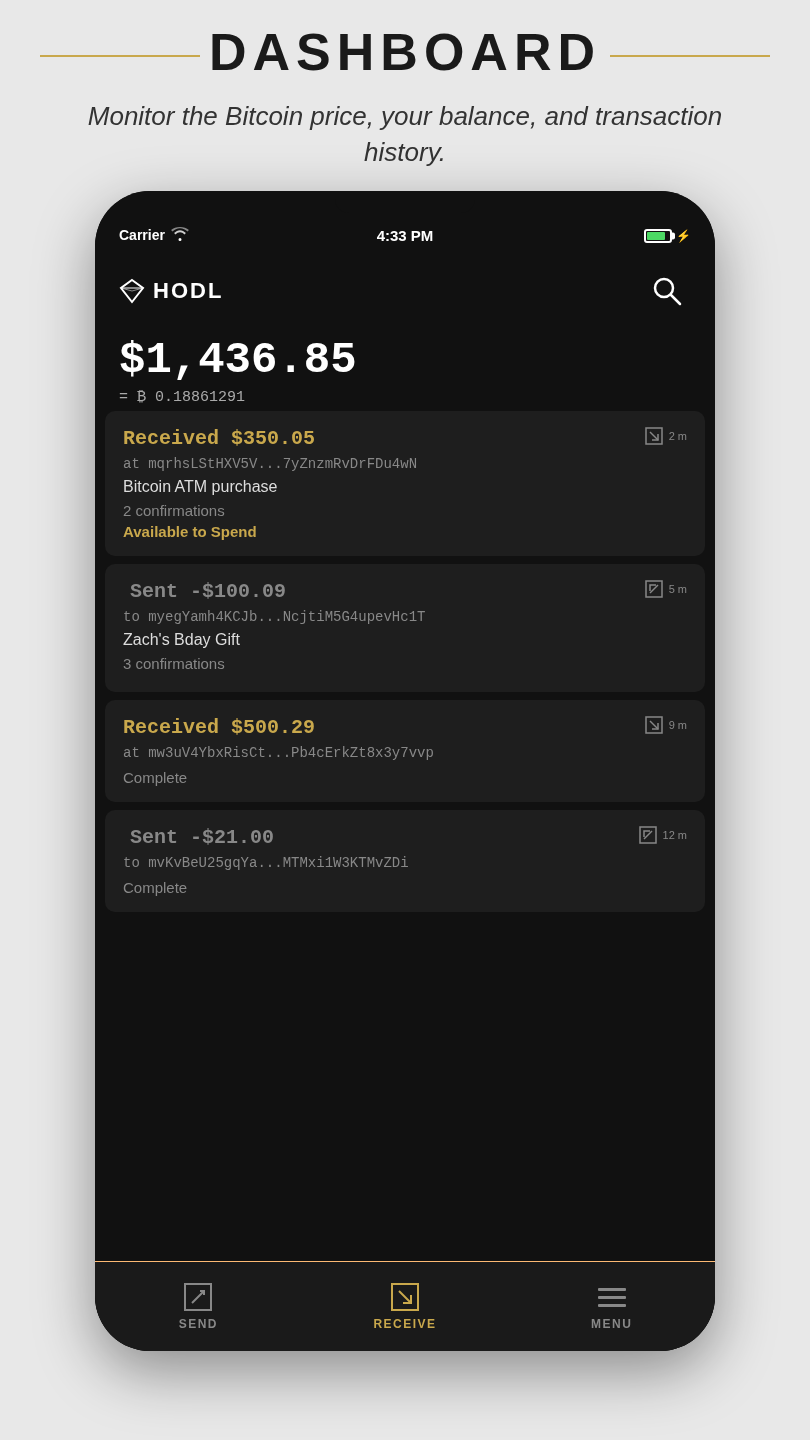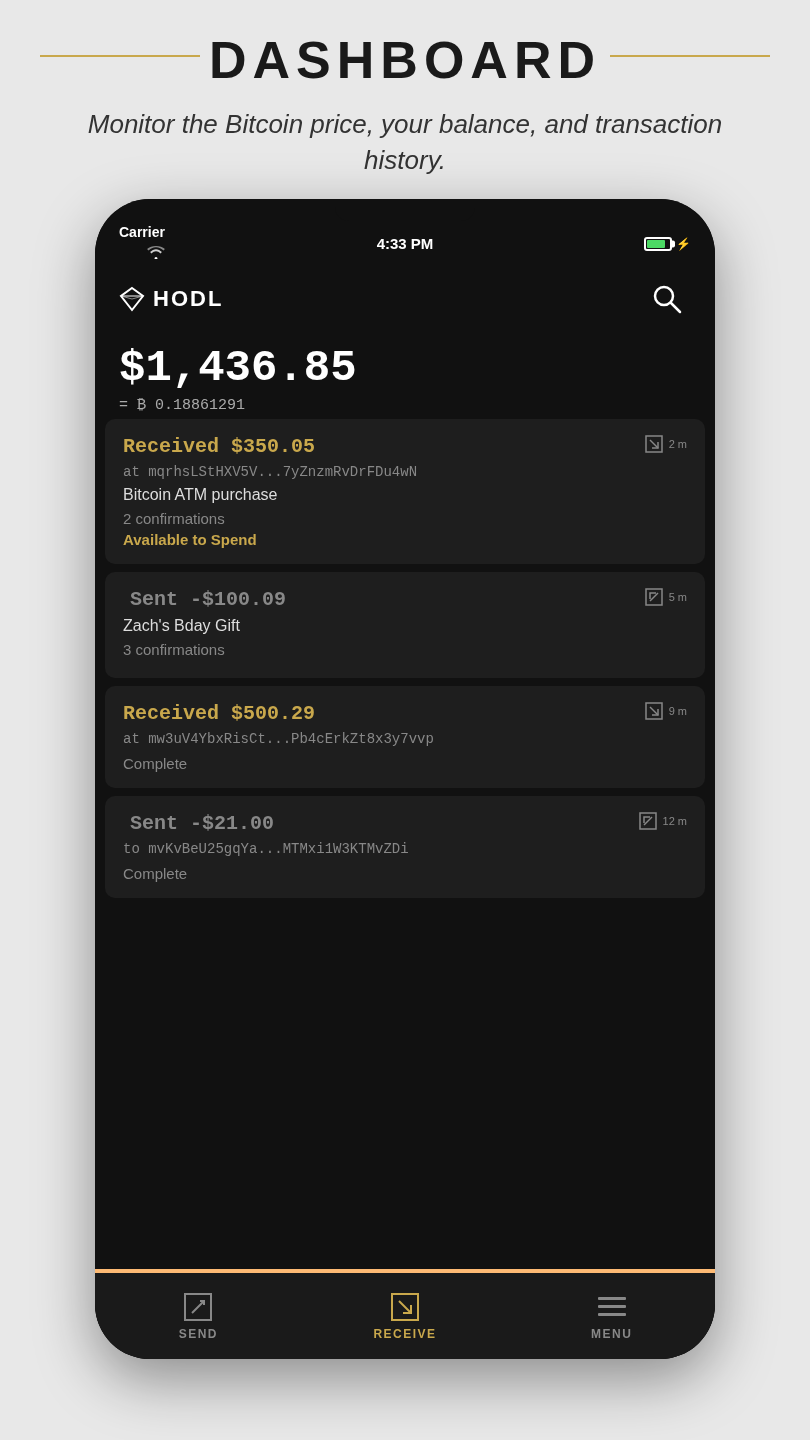--- a/index.html
+++ b/index.html
@@ -12,21 +12,21 @@
       overflow: hidden;
       display: flex;
       flex-direction: column;
       align-items: center;
     }
 
     
     .page-header {
       width: 100%;
       text-align: center;
-      padding: 30px 60px 20px;
+      padding: 22px 60px 20px;
       position: relative;
     }
 
     .page-header::before, .page-header::after {
       content: '';
       position: absolute;
       top: 55px;
       width: 160px;
       height: 2px;
       background: #c9a84c;
@@ -94,26 +94,25 @@
       height: 30px;
       display: flex;
       align-items: center;
       justify-content: space-between;
       padding: 0 24px;
       background: #111;
     }
 
     .status-left {
       display: flex;
-      align-items: flex-end;
+      align-items: flex-start;
       gap: 6px;
       color: #fff;
       font-size: 14px;
       font-weight: 600;
-      flex-direction: column;
     }
 
     .wifi-icon {
       font-size: 14px;
     }
 
     .status-time {
       color: #fff;
       font-size: 15px;
       font-weight: 600;
@@ -297,21 +296,21 @@
     .bottom-nav {
       position: absolute;
       bottom: 0;
       left: 0;
       right: 0;
       height: 90px;
       background: #1a1a1a;
       display: flex;
       align-items: center;
       justify-content: space-around;
-      border-top: 4px solid #fdba74;
+      border-top: 1px solid #fdba74;
     }
 
     .nav-item {
       display: flex;
       flex-direction: column;
       align-items: center;
       gap: 4px;
       cursor: pointer;
       flex: 1;
     }
@@ -443,20 +442,21 @@
           <span class="tx-amount-sent">Sent -$100.09</span>
           <div class="tx-time">
             <svg width="18" height="18" viewBox="0 0 18 18" fill="none">
               <rect x="1" y="1" width="16" height="16" stroke="#888" stroke-width="1.5"></rect>
               <line x1="13" y1="5" x2="5" y2="13" stroke="#888" stroke-width="1.5"></line>
               <polyline points="11,5 5,5 5,11" stroke="#888" stroke-width="1.5" fill="none"></polyline>
             </svg>
             <span>5 m</span>
           </div>
         </div>
+        <div class="tx-address">to myegYamh4KCJb...NcjtiM5G4upevHc1T</div>
         <div class="tx-label">Zach's Bday Gift</div>
         <div class="tx-confirmations">3 confirmations</div>
       </div>
 
       <div class="tx-card">
         <div class="tx-header-row">
           <span class="tx-amount-received">Received $500.29</span>
           <div class="tx-time">
             <svg width="18" height="18" viewBox="0 0 18 18" fill="none">
               <rect x="1" y="1" width="16" height="16" stroke="#888" stroke-width="1.5"></rect>

